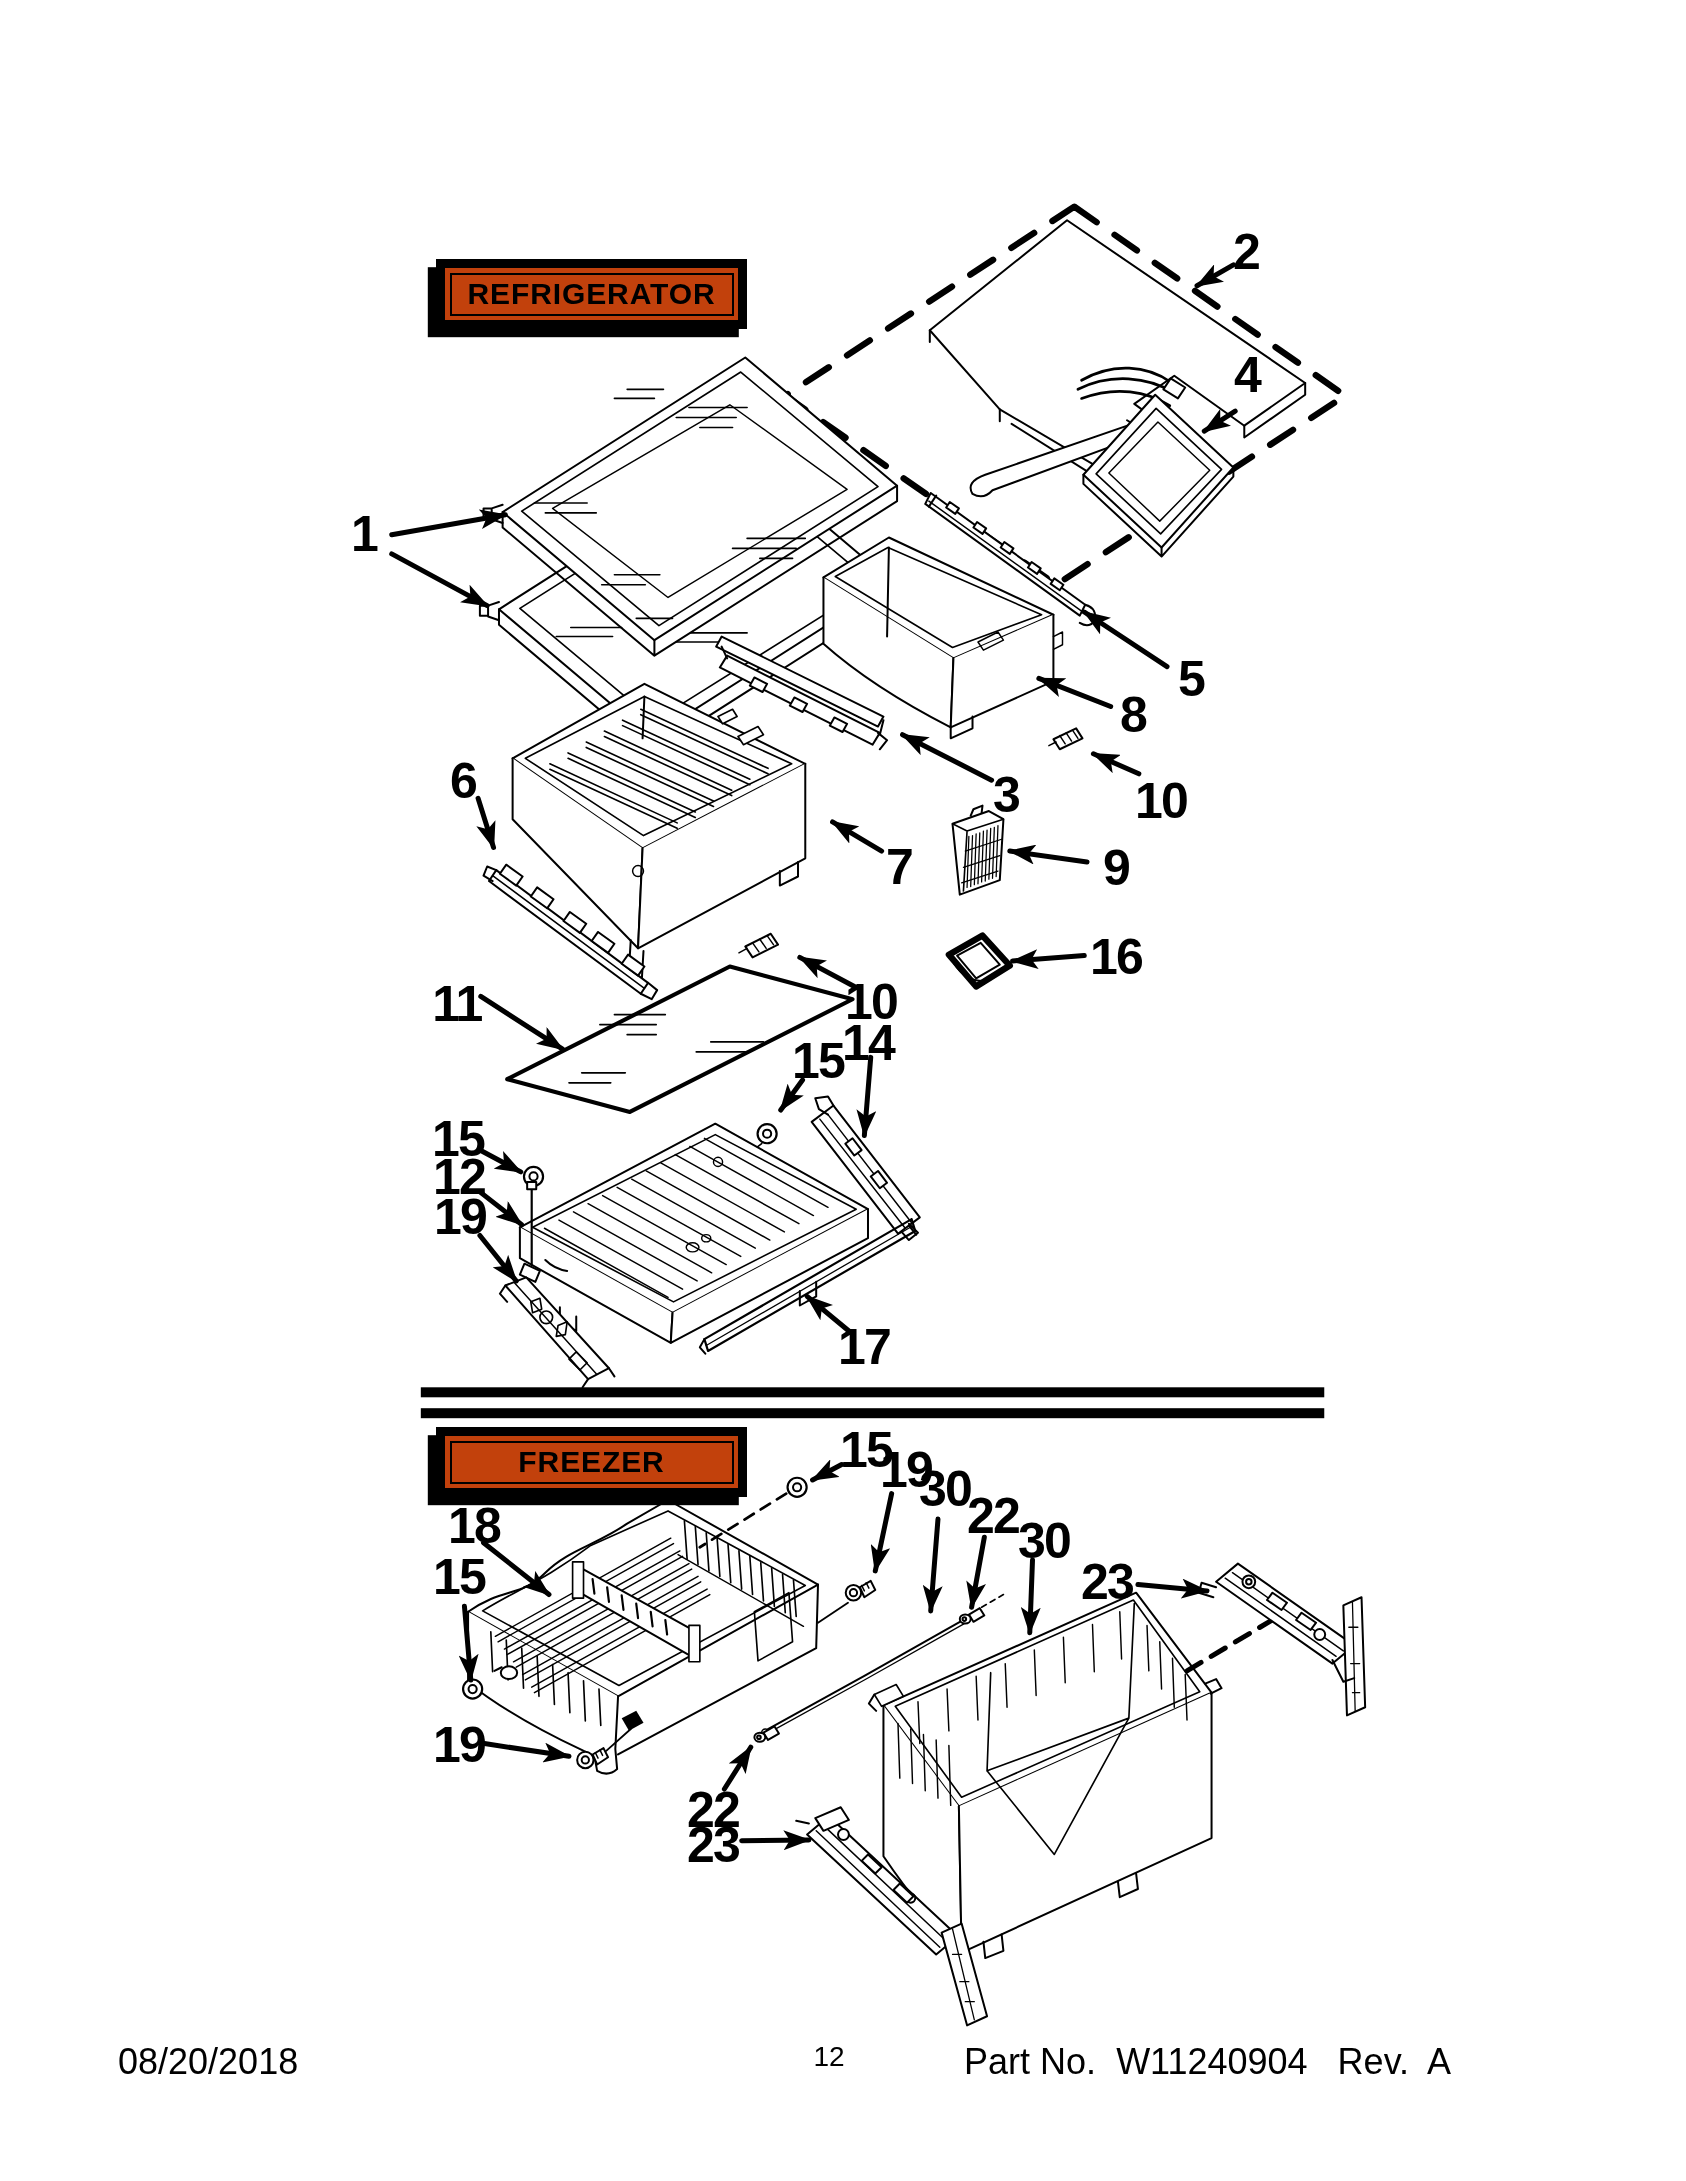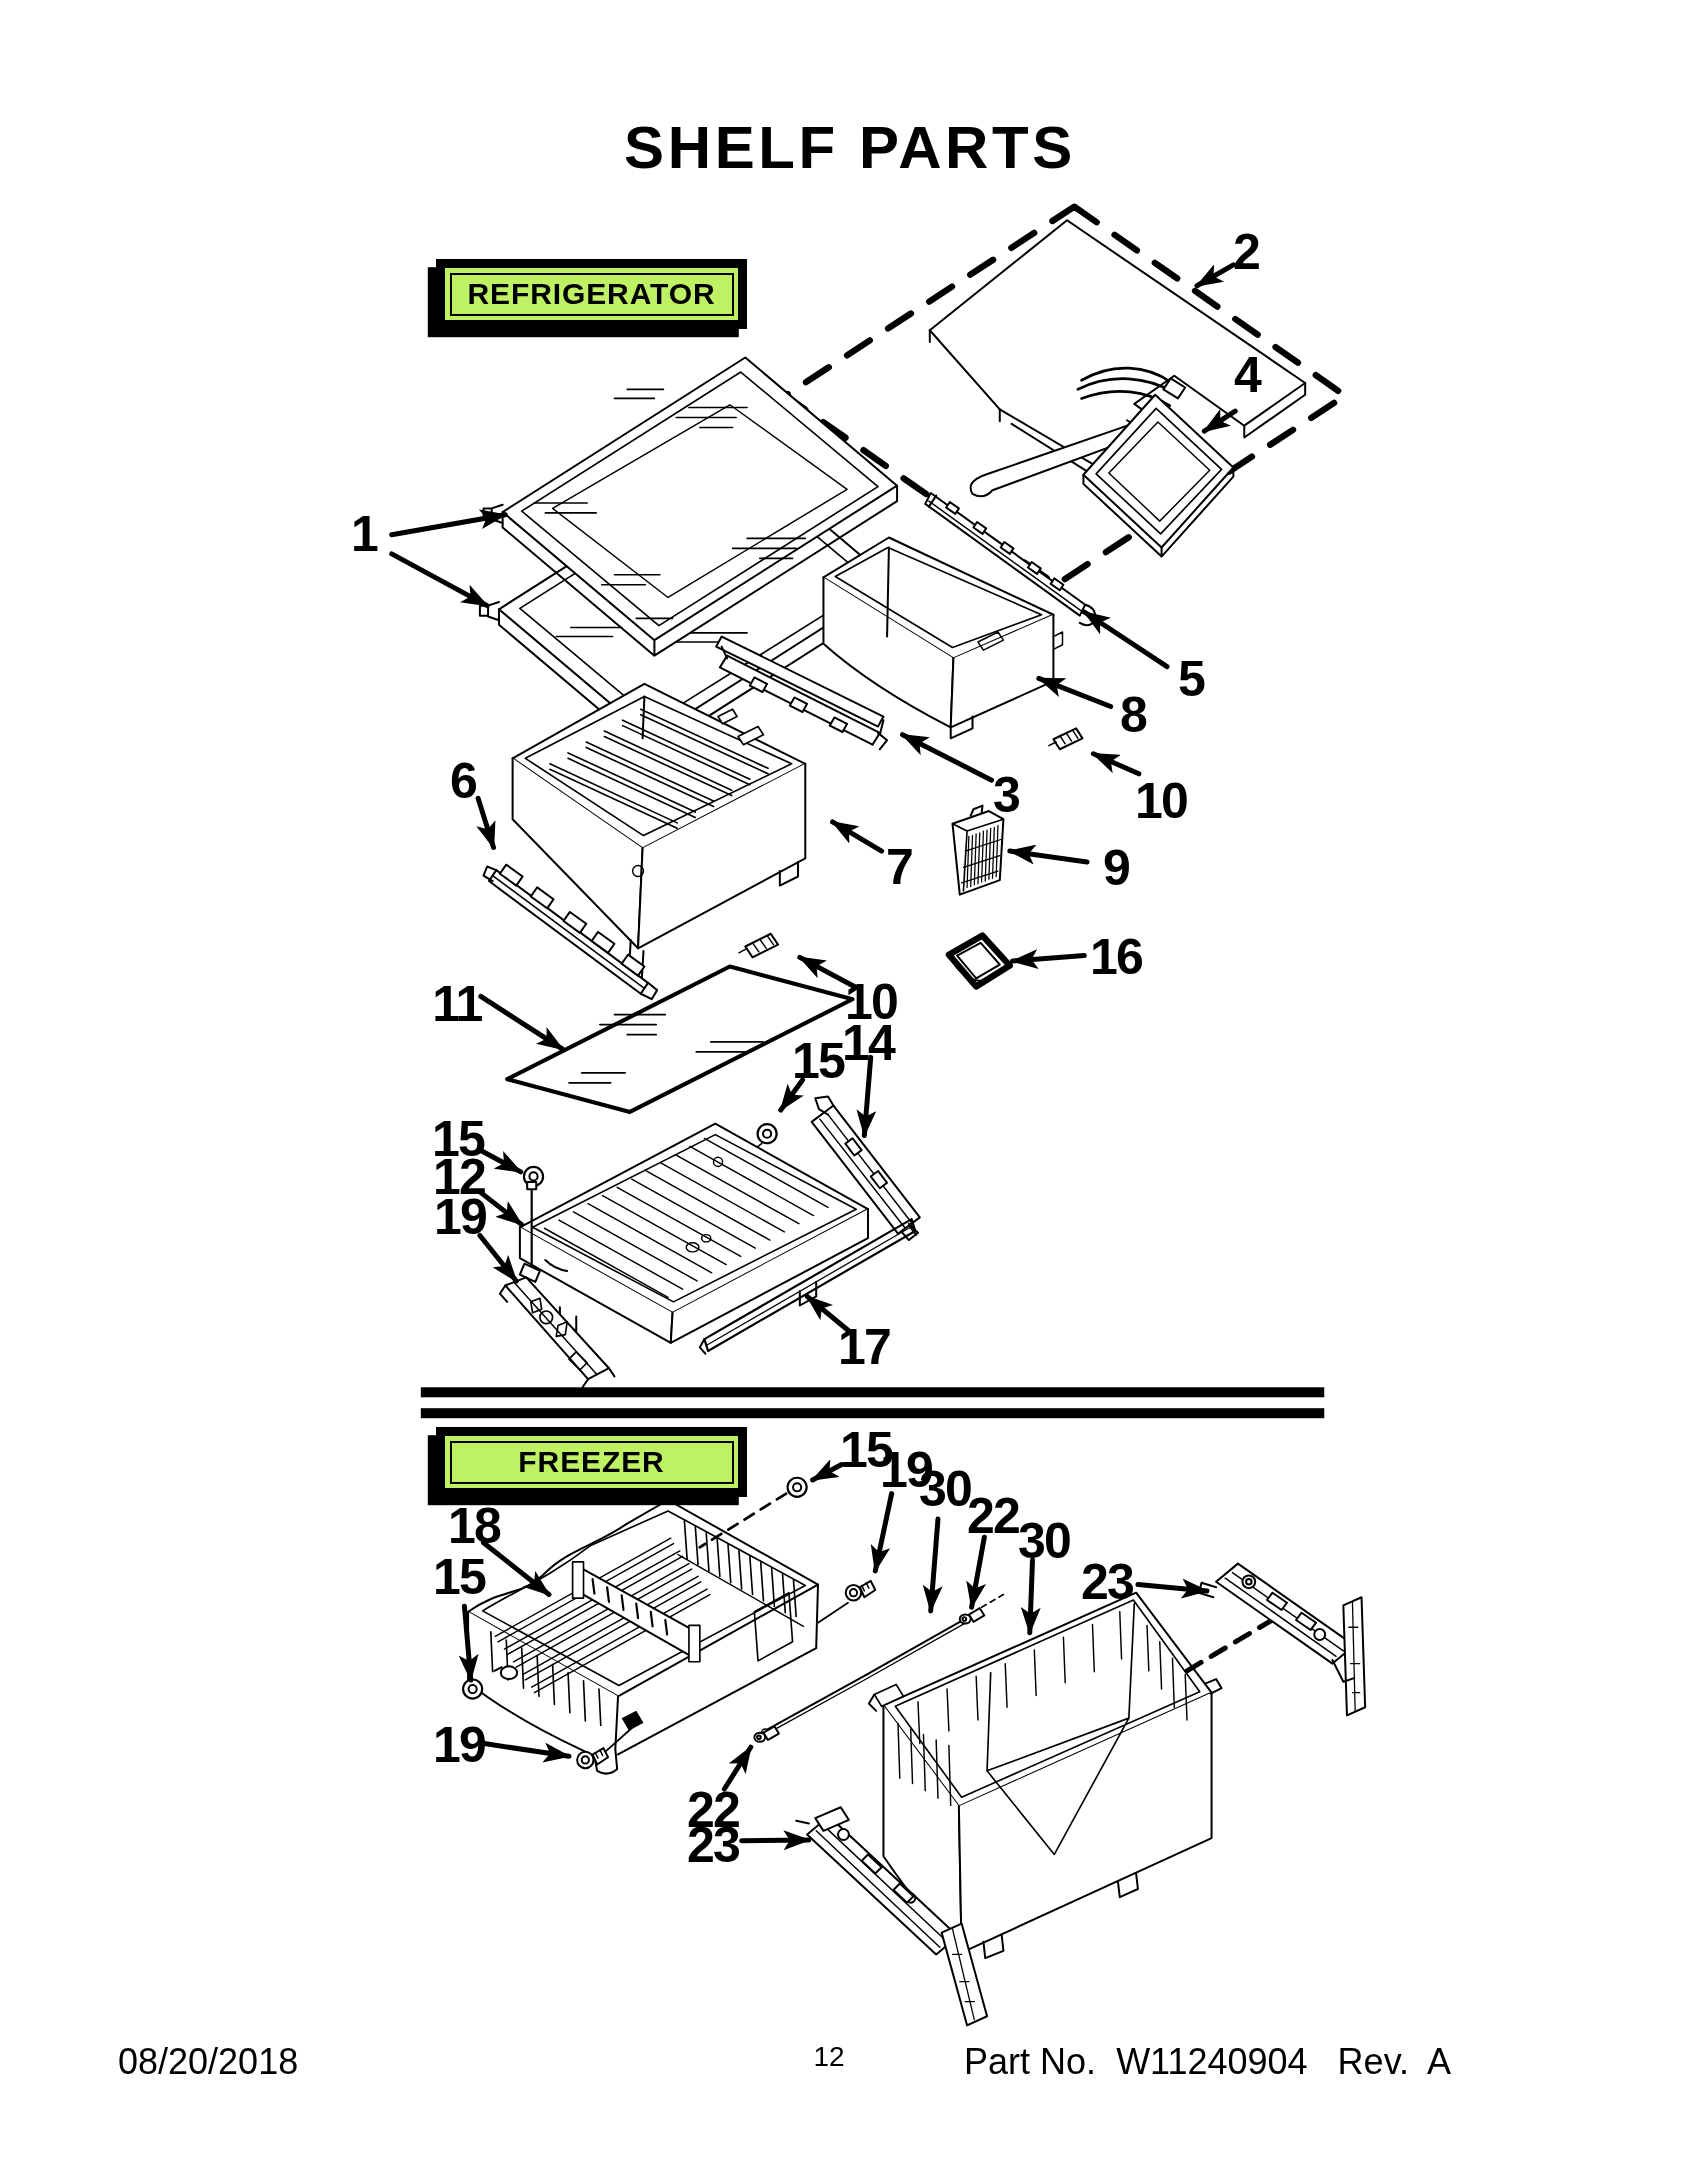--- a/index.html
+++ b/index.html
@@ -1,21 +1,21 @@
 <!DOCTYPE html>
 <html style="font-size:14.5px"><head>
 <meta charset="utf-8">
 <style>
   html,body{margin:0;padding:0;background:#fff;}
   .page{position:relative;width:1686px;height:2182px;background:#ffffff;
         font-family:"Liberation Sans",sans-serif;color:#000;overflow:hidden;}
   svg.art{position:absolute;left:0;top:0;}
   .page-title{position:absolute;top:113px;left:850px;transform:translateX(-50%);
         margin:0;font-size:60px;font-weight:bold;letter-spacing:3.6px;white-space:nowrap;}
-  .tag-box{position:absolute;width:284px;border:9px solid #000;background:#bef264;
+  .tag-box{position:absolute;width:284px;border:9px solid #000;background:#c2410c;
         padding:4.5px;box-shadow:-8.2px 8.2px 0 0 #000;}
   .tag-inner{display:block;border:2.7px solid #000;padding:2.7px 9px;font-size:30px;
         font-weight:bold;letter-spacing:0.9px;text-align:center;white-space:nowrap;}
   #box-refrigerator{left:436px;top:259px;}
   #box-freezer{left:436px;top:1427px;}
   .callout{position:absolute;transform:translate(-50%,-50%);font-size:50px;
         font-weight:bold;letter-spacing:-1.8px;white-space:nowrap;}
   .co-arrow{stroke:#000;stroke-width:5.5;}
   .footer-date{position:absolute;left:118px;top:2041px;font-size:36px;}
   .footer-page{position:absolute;left:829px;top:2041px;transform:translateX(-50%);font-size:28px;}
@@ -327,21 +327,20 @@
           <line x1="1083" y1="1691" x2="1069" y2="1768" class="co-arrow" marker-end="url(#arrowhead)"></line>
           <line x1="1136" y1="1716" x2="1133" y2="1796" class="co-arrow" marker-end="url(#arrowhead)"></line>
           <line x1="1252" y1="1743" x2="1328" y2="1750" class="co-arrow" marker-end="url(#arrowhead)"></line>
           <line x1="533" y1="1918" x2="626" y2="1932" class="co-arrow" marker-end="url(#arrowhead)"></line>
           <line x1="797" y1="1968" x2="826" y2="1922" class="co-arrow" marker-end="url(#arrowhead)"></line>
           <line x1="816" y1="2025" x2="890" y2="2024" class="co-arrow" marker-end="url(#arrowhead)"></line>
         </g>
   </g>
 </svg>
 
-<h1 class="page-title">SHELF PARTS</h1>
 
 <div class="tag-box" id="box-refrigerator">
   <span class="tag-inner">REFRIGERATOR</span>
 </div>
 
 <div class="tag-box" id="box-freezer">
   <span class="tag-inner">FREEZER</span>
 </div>
 
 <div id="callouts">

